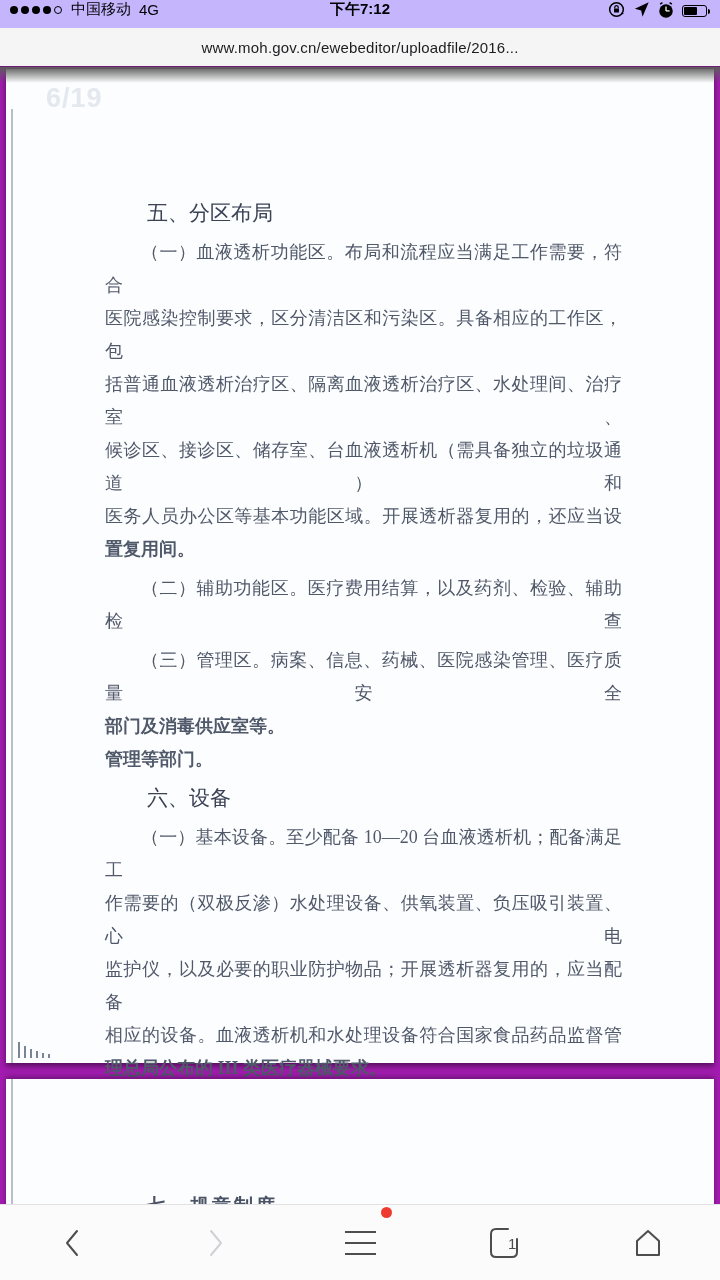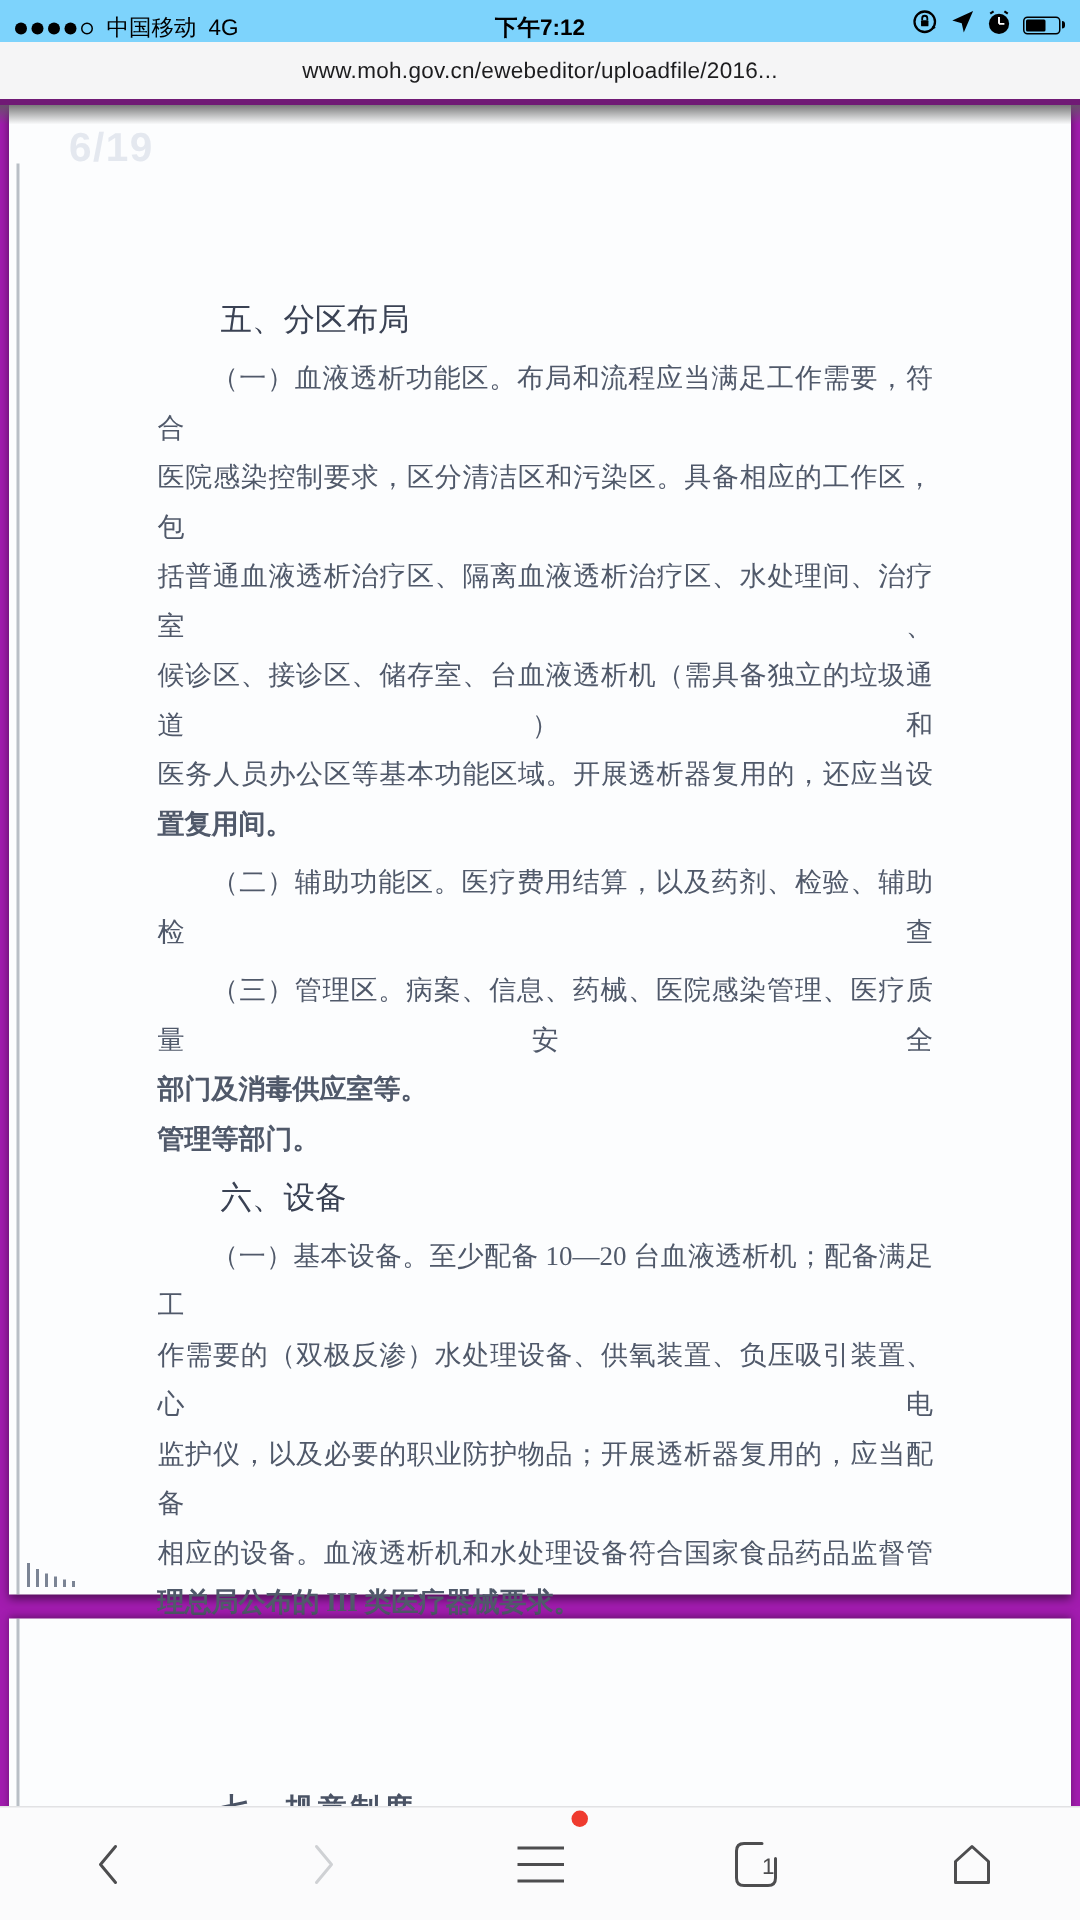--- a/index.html
+++ b/index.html
@@ -1,35 +1,35 @@
 <!DOCTYPE html>
 <html><head>
 <meta charset="utf-8">
 <style>
   html,body{margin:0;padding:0;}
   body{width:720px;height:1280px;position:relative;overflow:hidden;
        font-family:"Liberation Sans","DejaVu Sans",sans-serif;background:#6a6a6a;}
 
   
-  .status-bar{position:absolute;top:0;left:0;right:0;height:28px;background:#7dd3fc;
-    display:flex;align-items:flex-end;justify-content:space-between;padding:0 10px;box-sizing:border-box;
+  .status-bar{position:absolute;top:0;left:0;right:0;height:28px;background:#c4b5fd;
+    display:flex;align-items:flex-start;justify-content:space-between;padding:0 10px;box-sizing:border-box;
     color:#000;font-size:15px;z-index:10;}
   .sb-left{display:flex;align-items:center;gap:6px;}
   .dots{display:flex;align-items:center;gap:3px;margin-right:3px;}
   .dot{width:8px;height:8px;border-radius:50%;}
   .dot.f{background:#000;}
   .dot.o{border:1px solid #000;box-sizing:border-box;background:transparent;}
   .carrier{font-size:15px;}
   .net{font-size:15px;margin-left:2px;}
   .sb-center{position:absolute;left:0;right:0;text-align:center;font-weight:600;font-size:15px;pointer-events:none;}
   .sb-right{display:flex;align-items:center;gap:7px;z-index:1;}
 
   
   .url-bar{position:absolute;top:28px;left:0;right:0;height:38px;background:#f5f5f6;
-    border-bottom:4px solid #701a75;display:flex;align-items:center;justify-content:center;z-index:10;}
+    border-bottom:1px solid #701a75;display:flex;align-items:center;justify-content:center;z-index:10;}
   .url-text{font-size:15px;color:#1d1d1f;letter-spacing:.2px;}
 
   
   .viewer{position:absolute;top:67px;bottom:75px;left:0;right:0;background:#a21caf;overflow:hidden;}
   .page{position:absolute;left:6px;right:6px;background:#fcfdfe;}
   .page1{top:2px;height:994px;box-shadow:0 3px 6px rgba(0,0,0,.5);}
   .page2{top:1012px;height:130px;box-shadow:0 -2px 5px rgba(0,0,0,.35);}
   .top-shade{position:absolute;top:0;left:0;right:0;height:16px;z-index:3;
     background:linear-gradient(#5c5c5c,rgba(92,92,92,0));}
   .page-indicator{position:absolute;top:16px;left:46px;z-index:4;color:#e4e8ef;

